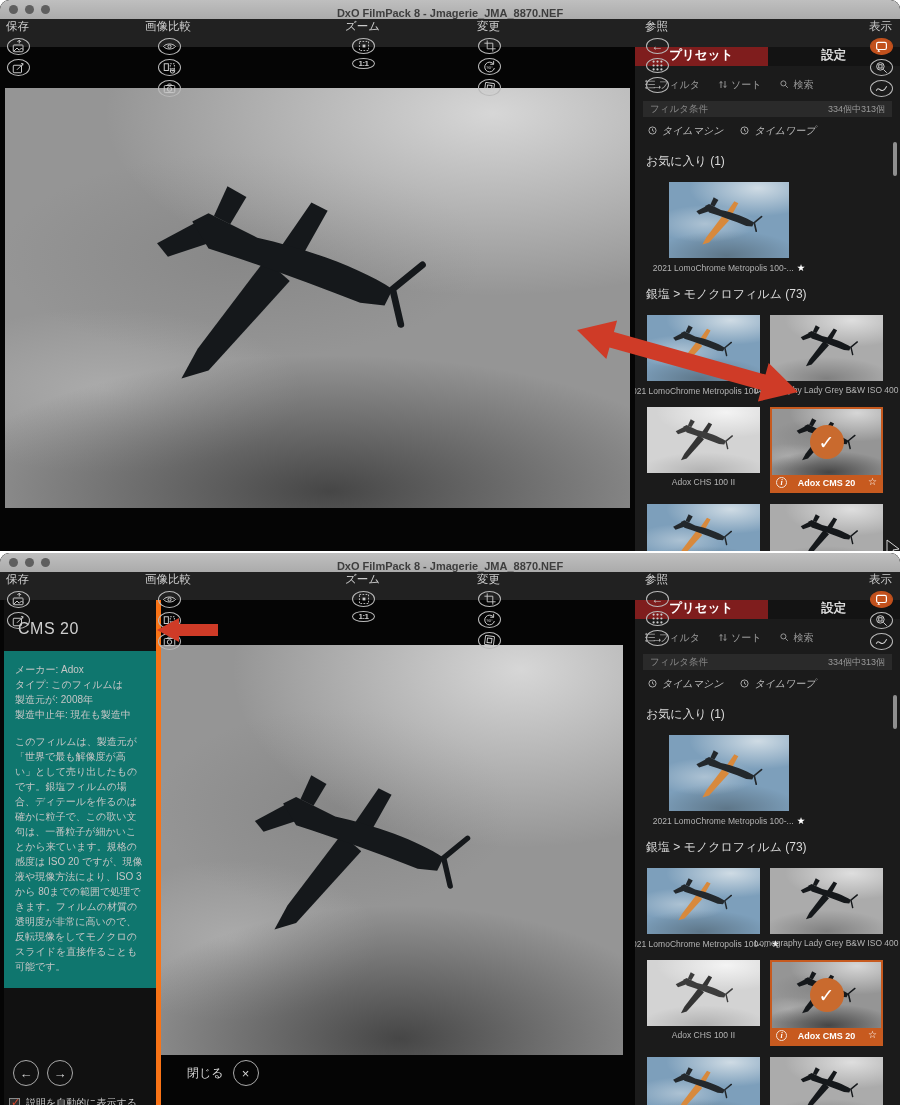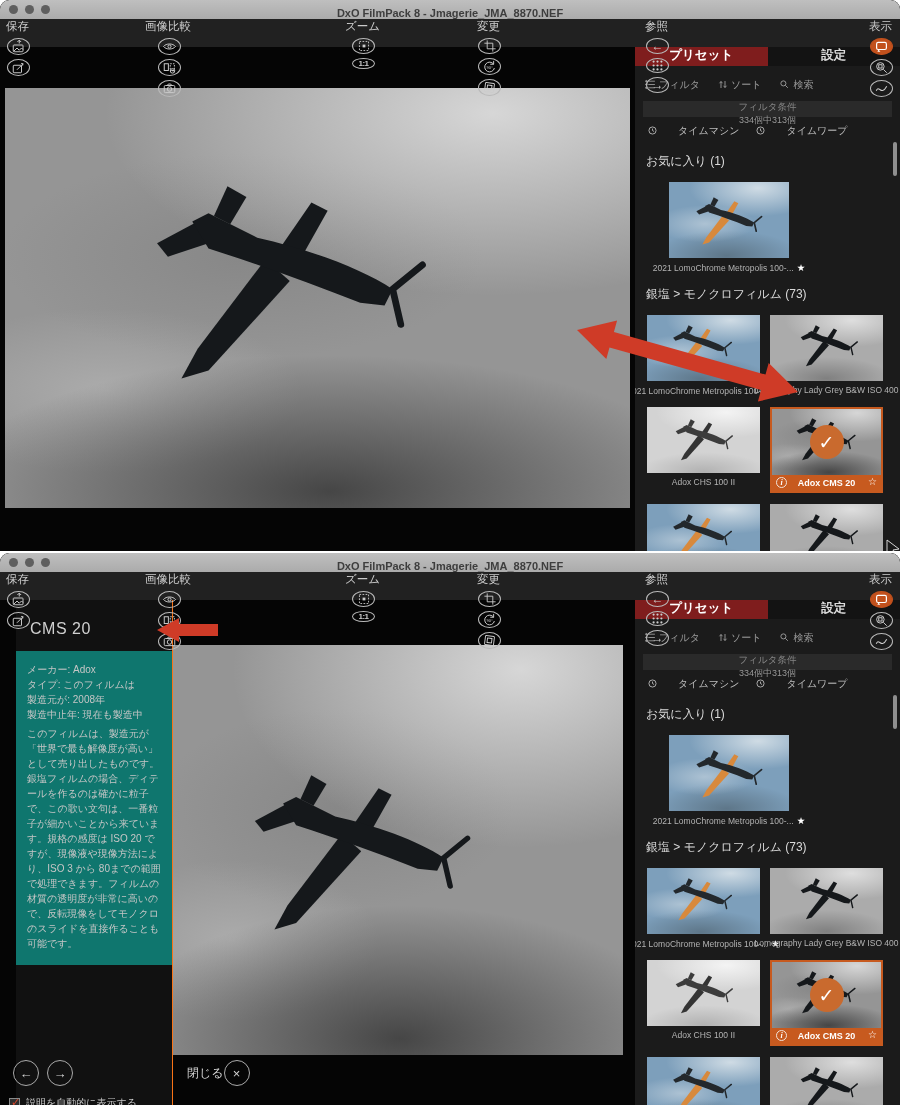--- a/index.html
+++ b/index.html
@@ -50,24 +50,24 @@
   
   .panel { position:absolute; left:635px; top:44px; right:0; bottom:0; background:#1b1b1b; overflow:hidden; }
   .tabs { display:flex; height:22px; }
   .tab { flex:1; display:flex; align-items:center; justify-content:center; font-size:12.5px; font-weight:bold;
     color:#dcdcdc; background:#131313; cursor:pointer; }
   .tab.active { background:#7f1d1d; color:#fff; }
   .filter-row { display:flex; align-items:center; padding:12px 10px 7px; color:#9c9c9c; font-size:10px; gap:5px; }
   .filter-row .sep { width:8px; }
   .fi { display:flex; align-items:center; gap:3px; cursor:pointer; }
   .fcond { margin:2px 8px 0; background:#2a2a2a; height:16px; display:flex; align-items:center;
-    justify-content:space-between; padding:0 7px; font-size:9.5px; color:#858585;flex-direction:column; }
+    justify-content:space-between; padding:0 7px; font-size:9.5px; color:#858585; }
   .fcount { font-size:9px; color:#9a9a9a; }
   .timerow { display:flex; gap:16px; padding:7px 12px 2px; font-size:10px; color:#bdbdbd; align-items:center; }
-  .timerow .fi { gap:20px; }
+  .timerow .fi { gap:4px;font-style:italic; }
   .sechead { padding:13px 11px 4px; font-size:12px; color:#dadada; }
   .fav-thumb { margin:8px 0 0 34px; width:120px; cursor:pointer; }
   .timg { position:relative; width:100%; height:76px; overflow:hidden; }
   .thumb-label { display:flex; justify-content:center; align-items:center; gap:3px; font-size:8.5px;
     color:#b3b3b3; padding:4px 2px 0; white-space:nowrap; }
   .thumb-label .star { color:#fff; font-size:9.5px; }
   .grid { display:grid; grid-template-columns:113px 113px; column-gap:10px; row-gap:11px; padding:8px 12px 0; }
   .gthumb { cursor:pointer; }
   .gthumb .timg { height:66px; }
   .gthumb.selected { border:2px solid #c75a1f; background:#c75a1f; }
@@ -77,29 +77,29 @@
   .info-i { position:absolute; left:4px; top:2px; width:11px; height:11px; border:1px solid #f2e3da; border-radius:50%;
     font-size:8px; font-style:italic; font-family:"Liberation Serif","DejaVu Serif",serif; color:#fff;
     display:flex; align-items:center; justify-content:center; }
   .sel-star { position:absolute; right:4px; top:1px; color:#fff; font-size:10px; font-weight:normal; }
   .check-badge { position:absolute; left:50%; top:50%; transform:translate(-50%,-50%); width:34px; height:34px;
     border-radius:50%; background:#c96a2e; color:#fff; font-size:19px; font-weight:bold;
     display:flex; align-items:center; justify-content:center; }
   .scrollmark { position:absolute; right:3px; top:98px; width:4px; height:34px; background:#8f8f8f; border-radius:2px; }
 
   
-  .info-panel { position:absolute; left:16px; top:47px; width:157px; bottom:0; background:#111;
-    border-right:1px solid #f97316; z-index:5; }
+  .info-panel { position:absolute; left:4px; top:47px; width:157px; bottom:0; background:#111;
+    border-right:5px solid #f97316; z-index:5; }
   .ip-title { padding:20px 14px 13px; font-size:16px; color:#d0d0d0; letter-spacing:0.5px; }
   .ip-box { background:#0f766e; padding:11px 11px 14px; font-size:10px; line-height:1.5; color:#c6c6c6; }
-  .ip-box p.desc { margin-top:4px; }
+  .ip-box p.desc { margin-top:12px; }
   .circle-btn { width:26px; height:26px; border-radius:50%; border:1.4px solid #aaa; background:transparent;
     color:#d5d5d5; font-size:13px; display:flex; align-items:center; justify-content:center; padding:0; cursor:pointer; }
   .nav-btns { position:absolute; left:13px; top:507px; display:flex; gap:8px; z-index:6; }
-  .close-group { position:absolute; left:187px; top:507px; display:flex; align-items:center; 
+  .close-group { position:absolute; left:187px; top:507px; display:flex; align-items:center; gap:9px;
     font-size:12px; color:#d5d5d5; z-index:6; }
   .auto-row { position:absolute; left:9px; top:543px; display:flex; align-items:center; gap:6px;
     font-size:10px; color:#c6c6c6; z-index:6; }
   .checkbox { width:11px; height:11px; background:#2e2e2e; border:1px solid #8a8a8a; position:relative; cursor:pointer; }
   .checkbox .mark { position:absolute; left:1px; top:-3px; color:#d8472b; font-size:11px; font-weight:bold; }
 
   .annotation { position:absolute; z-index:40; pointer-events:none; }
 </style>
 </head>
 <body>

